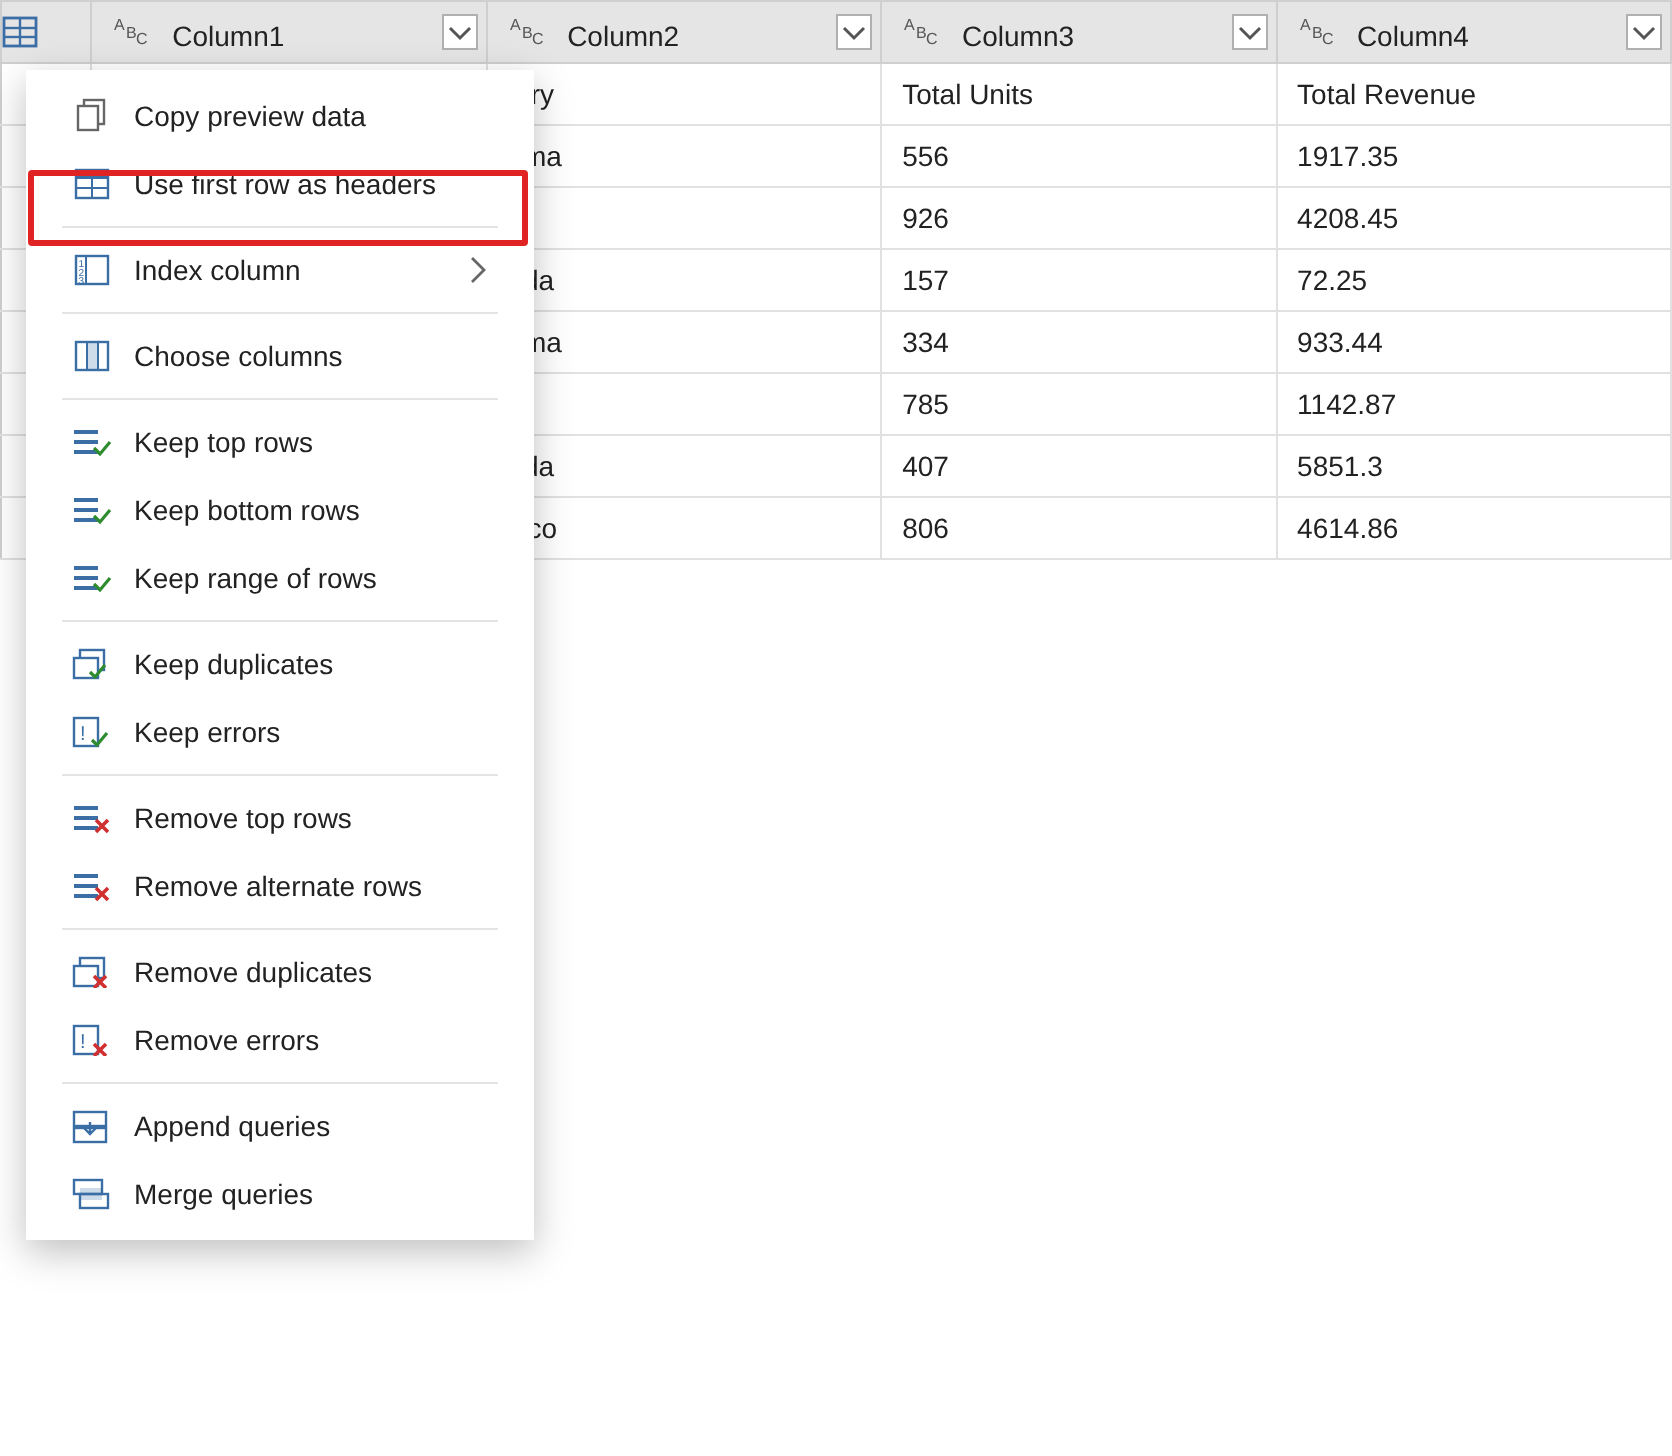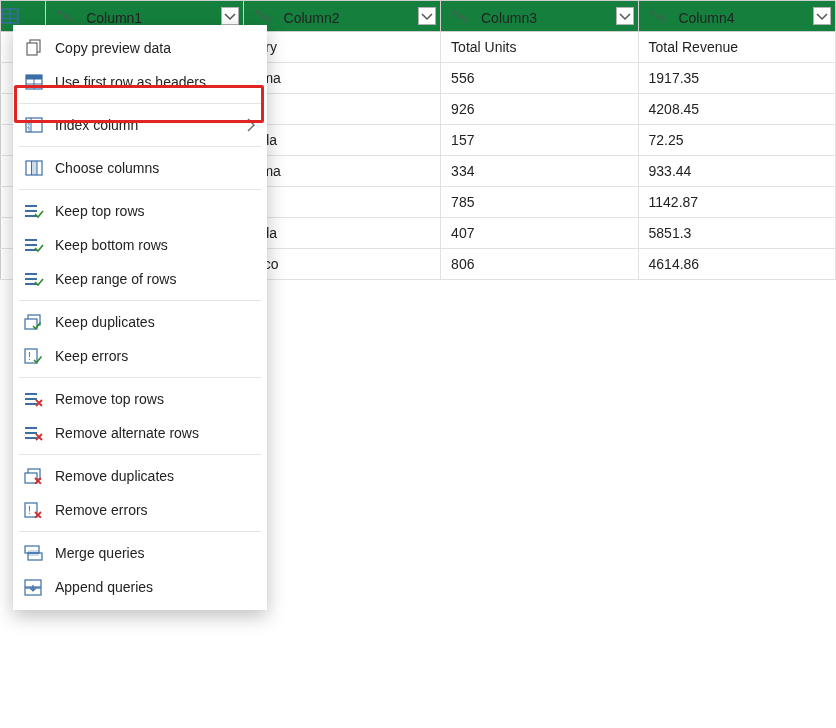--- a/index.html
+++ b/index.html
@@ -21,21 +21,21 @@
     border-collapse: collapse;
   }
   .grid th, .grid td {
     text-align: left;
     font-weight: 400;
     border-bottom: 1px solid #e1e1e1;
     height: 31px;
     vertical-align: middle;
   }
   .grid thead th {
-    background: #15803d;
+    background: #e5e5e5;
     border: 1px solid #cfcfcf;
     padding: 0;
     position: relative;
   }
   .corner-cell {
     width: 44px;
     text-align: center;
   }
   .abc-badge {
     display: inline-flex;
@@ -64,25 +64,25 @@
   .grid tbody td {
     padding: 0 10px;
     border-right: 1px solid #e1e1e1;
     border-left: 1px solid #e1e1e1;
   }
 
   
   .ctx {
     position: absolute;
     left: 13px;
-    top: 25px;
+    top: 35px;
     width: 254px;
     background: #fff;
     box-shadow: 0 6px 18px rgba(0,0,0,.25);
-    padding: 6px 0;
+    padding: 6px 12px;
   }
   .ctx-item {
     display: flex;
     align-items: center;
     height: 34px;
     padding: 0 10px;
     cursor: default;
     position: relative;
   }
   .ctx-icon {
@@ -452,29 +452,29 @@
     <span class="ctx-icon">
         <svg width="20" height="16">
           <use href="#ic-err-del"></use>
         </svg>
       </span>
     <span class="ctx-label">Remove errors</span>
   </div>
   <div class="ctx-sep"></div>
   <div class="ctx-item">
     <span class="ctx-icon">
-        <svg width="20" height="16">
-          <use href="#ic-merge"></use>
-        </svg>
-      </span>
-    <span class="ctx-label">Merge queries</span>
-  </div>
-  <div class="ctx-item">
-    <span class="ctx-icon">
         <svg width="20" height="17">
           <use href="#ic-append"></use>
         </svg>
       </span>
     <span class="ctx-label">Append queries</span>
   </div>
+  <div class="ctx-item">
+    <span class="ctx-icon">
+        <svg width="20" height="16">
+          <use href="#ic-merge"></use>
+        </svg>
+      </span>
+    <span class="ctx-label">Merge queries</span>
+  </div>
 </div>
 
 <div class="highlight-box"></div>
 
 </body></html>

